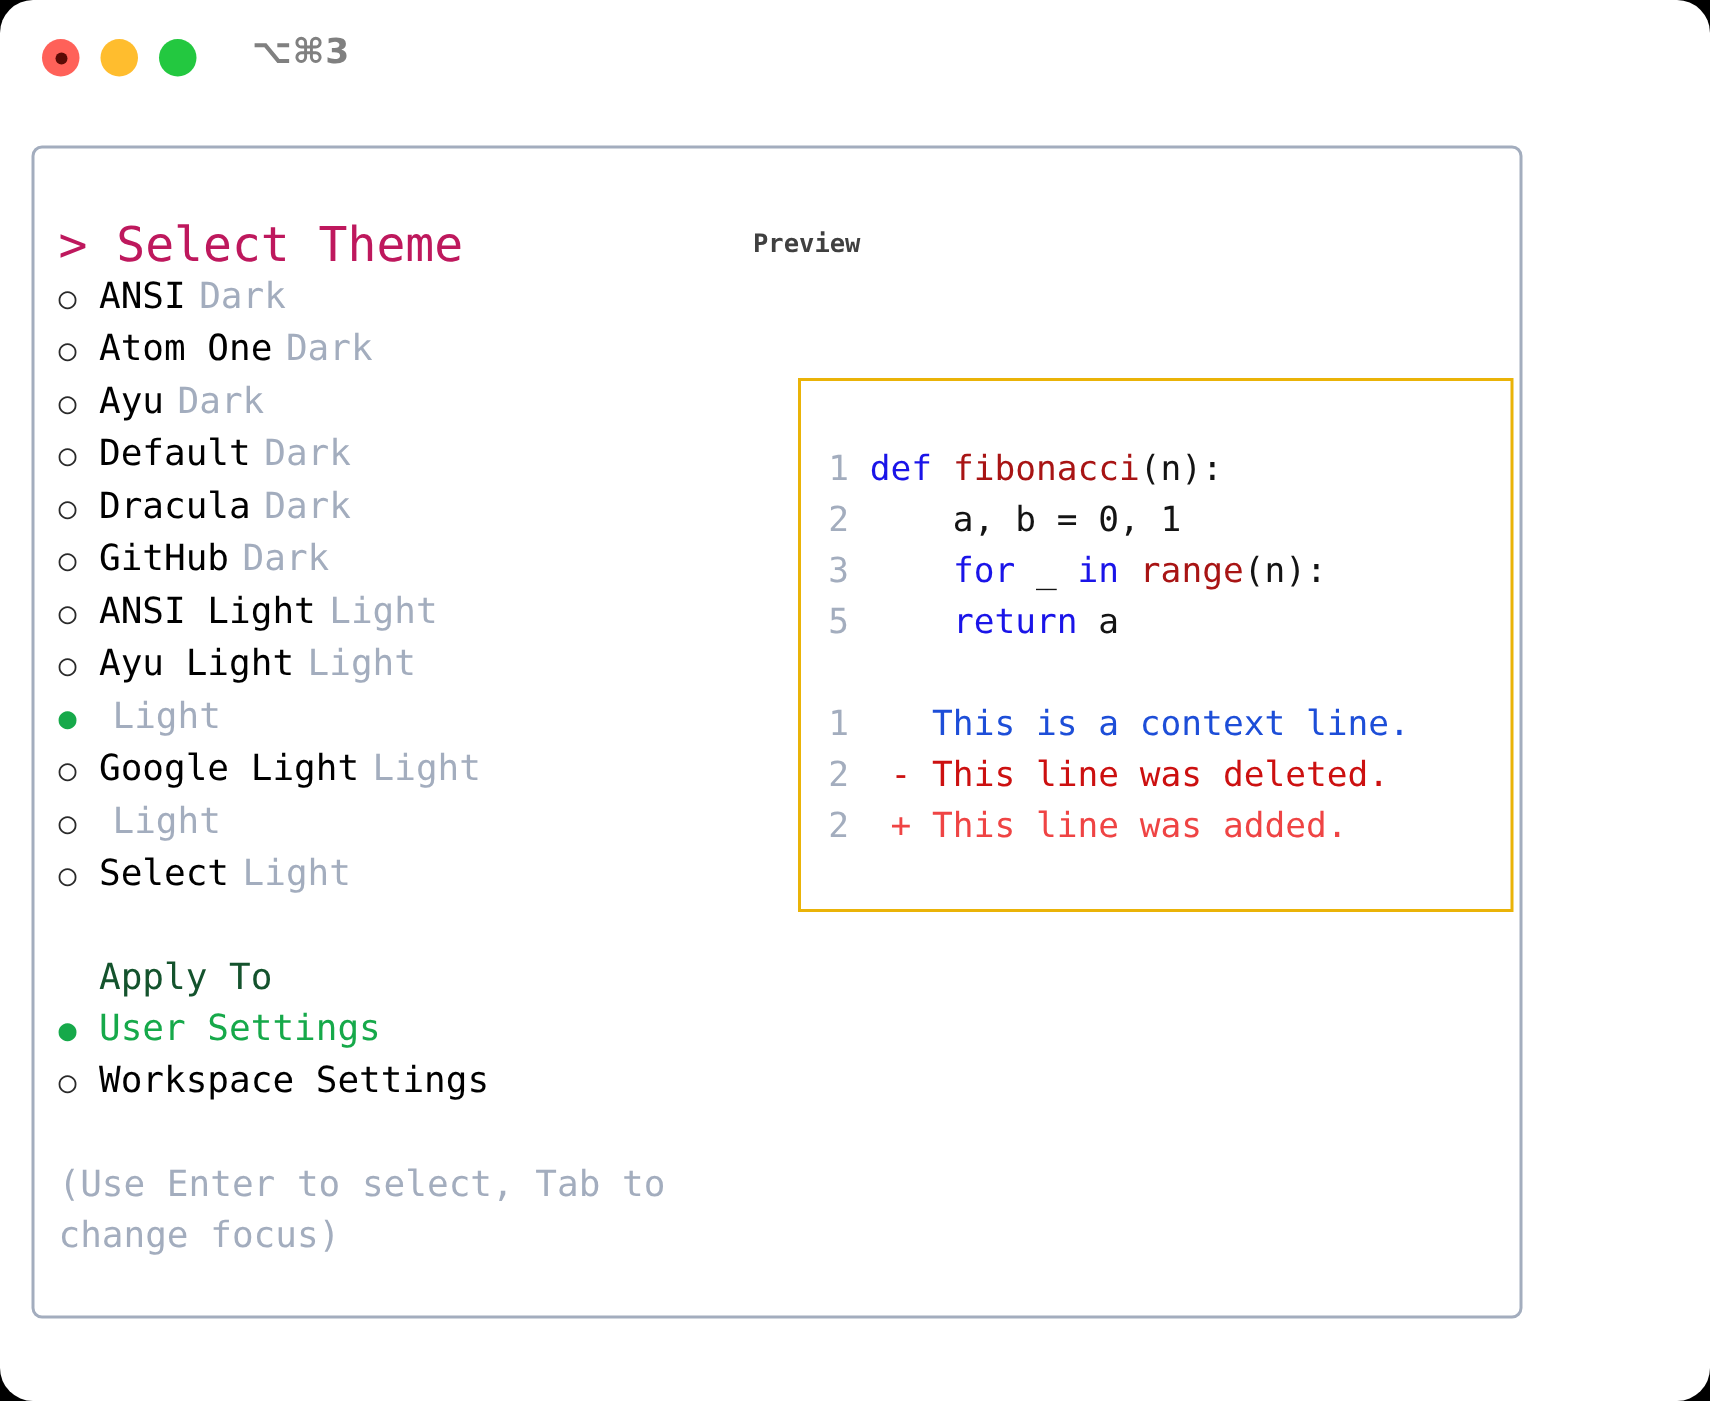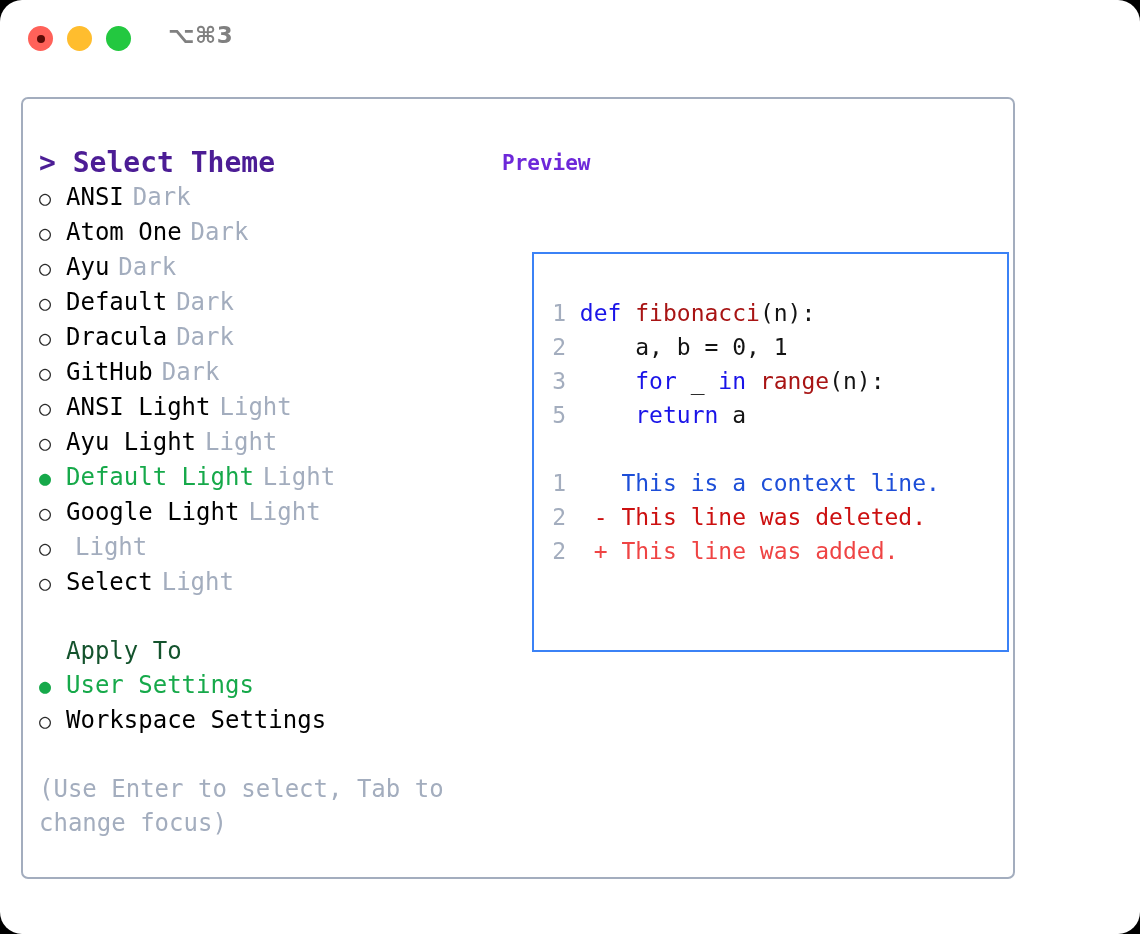--- a/index.html
+++ b/index.html
@@ -93,23 +93,23 @@
   }
   .right-col {
     position: absolute;
     left: 479px;
     top: 47px;
     width: 490px;
   }
 
   
   .list-heading {
-    font-size: 28px;
-    font-weight: bold;
-    color: #4c1d95;
+    font-size: 32px;
+    font-weight: normal;
+    color: #be185d;
     line-height: 34px;
     white-space: pre;
   }
   .section-heading {
     font-size: 24px;
     color: #14532d;
     line-height: 34px;
     white-space: pre;
     padding-left: 27px;
   }
@@ -143,33 +143,33 @@
   .hint {
     font-size: 24px;
     line-height: 34px;
     color: #a3adbe;
     width: 415px;
     word-spacing: 0px;
   }
 
   
   .preview-heading {
-    font-size: 21px;
+    font-size: 17px;
     font-weight: bold;
-    color: #6d28d9;
+    color: #404040;
     line-height: 34px;
     white-space: pre;
   }
   .preview-box {
     position: absolute;
     left: 30px;
     top: 106px;
     width: 477px;
-    height: 400px;
-    border: 2px solid #3b82f6;
+    height: 356px;
+    border: 2px solid #eab308;
     box-sizing: border-box;
     background: #ffffff;
   }
   .code {
     position: absolute;
     left: 14px;
     top: 42px;
     font-size: 23px;
     line-height: 34px;
   }
@@ -208,21 +208,21 @@
       <div class="list-heading">&gt; Select Theme</div>
       <div id="theme-list">
           <div class="opt-row"><span class="opt-marker">○</span><span class="opt-label">ANSI</span><span class="opt-tag">Dark</span></div>
           <div class="opt-row"><span class="opt-marker">○</span><span class="opt-label">Atom One</span><span class="opt-tag">Dark</span></div>
           <div class="opt-row"><span class="opt-marker">○</span><span class="opt-label">Ayu</span><span class="opt-tag">Dark</span></div>
           <div class="opt-row"><span class="opt-marker">○</span><span class="opt-label">Default</span><span class="opt-tag">Dark</span></div>
           <div class="opt-row"><span class="opt-marker">○</span><span class="opt-label">Dracula</span><span class="opt-tag">Dark</span></div>
           <div class="opt-row"><span class="opt-marker">○</span><span class="opt-label">GitHub</span><span class="opt-tag">Dark</span></div>
           <div class="opt-row"><span class="opt-marker">○</span><span class="opt-label">ANSI Light</span><span class="opt-tag">Light</span></div>
           <div class="opt-row"><span class="opt-marker">○</span><span class="opt-label">Ayu Light</span><span class="opt-tag">Light</span></div>
-          <div class="opt-row selected"><span class="opt-marker">●</span><span class="opt-label">Default Light</span><span class="opt-tag">Light</span></div>
+          <div class="opt-row selected"><span class="opt-marker">●</span><span class="opt-tag">Light</span></div>
           <div class="opt-row"><span class="opt-marker">○</span><span class="opt-label">Google Light</span><span class="opt-tag">Light</span></div>
           <div class="opt-row"><span class="opt-marker">○</span><span class="opt-tag">Light</span></div>
           <div class="opt-row"><span class="opt-marker">○</span><span class="opt-label">Select</span><span class="opt-tag">Light</span></div>
         </div>
 
       <div class="spacer-lg"></div>
 
       <div class="section-heading">Apply To</div>
       <div id="apply-list">
           <div class="opt-row selected"><span class="opt-marker">●</span><span class="opt-label">User Settings</span></div>

